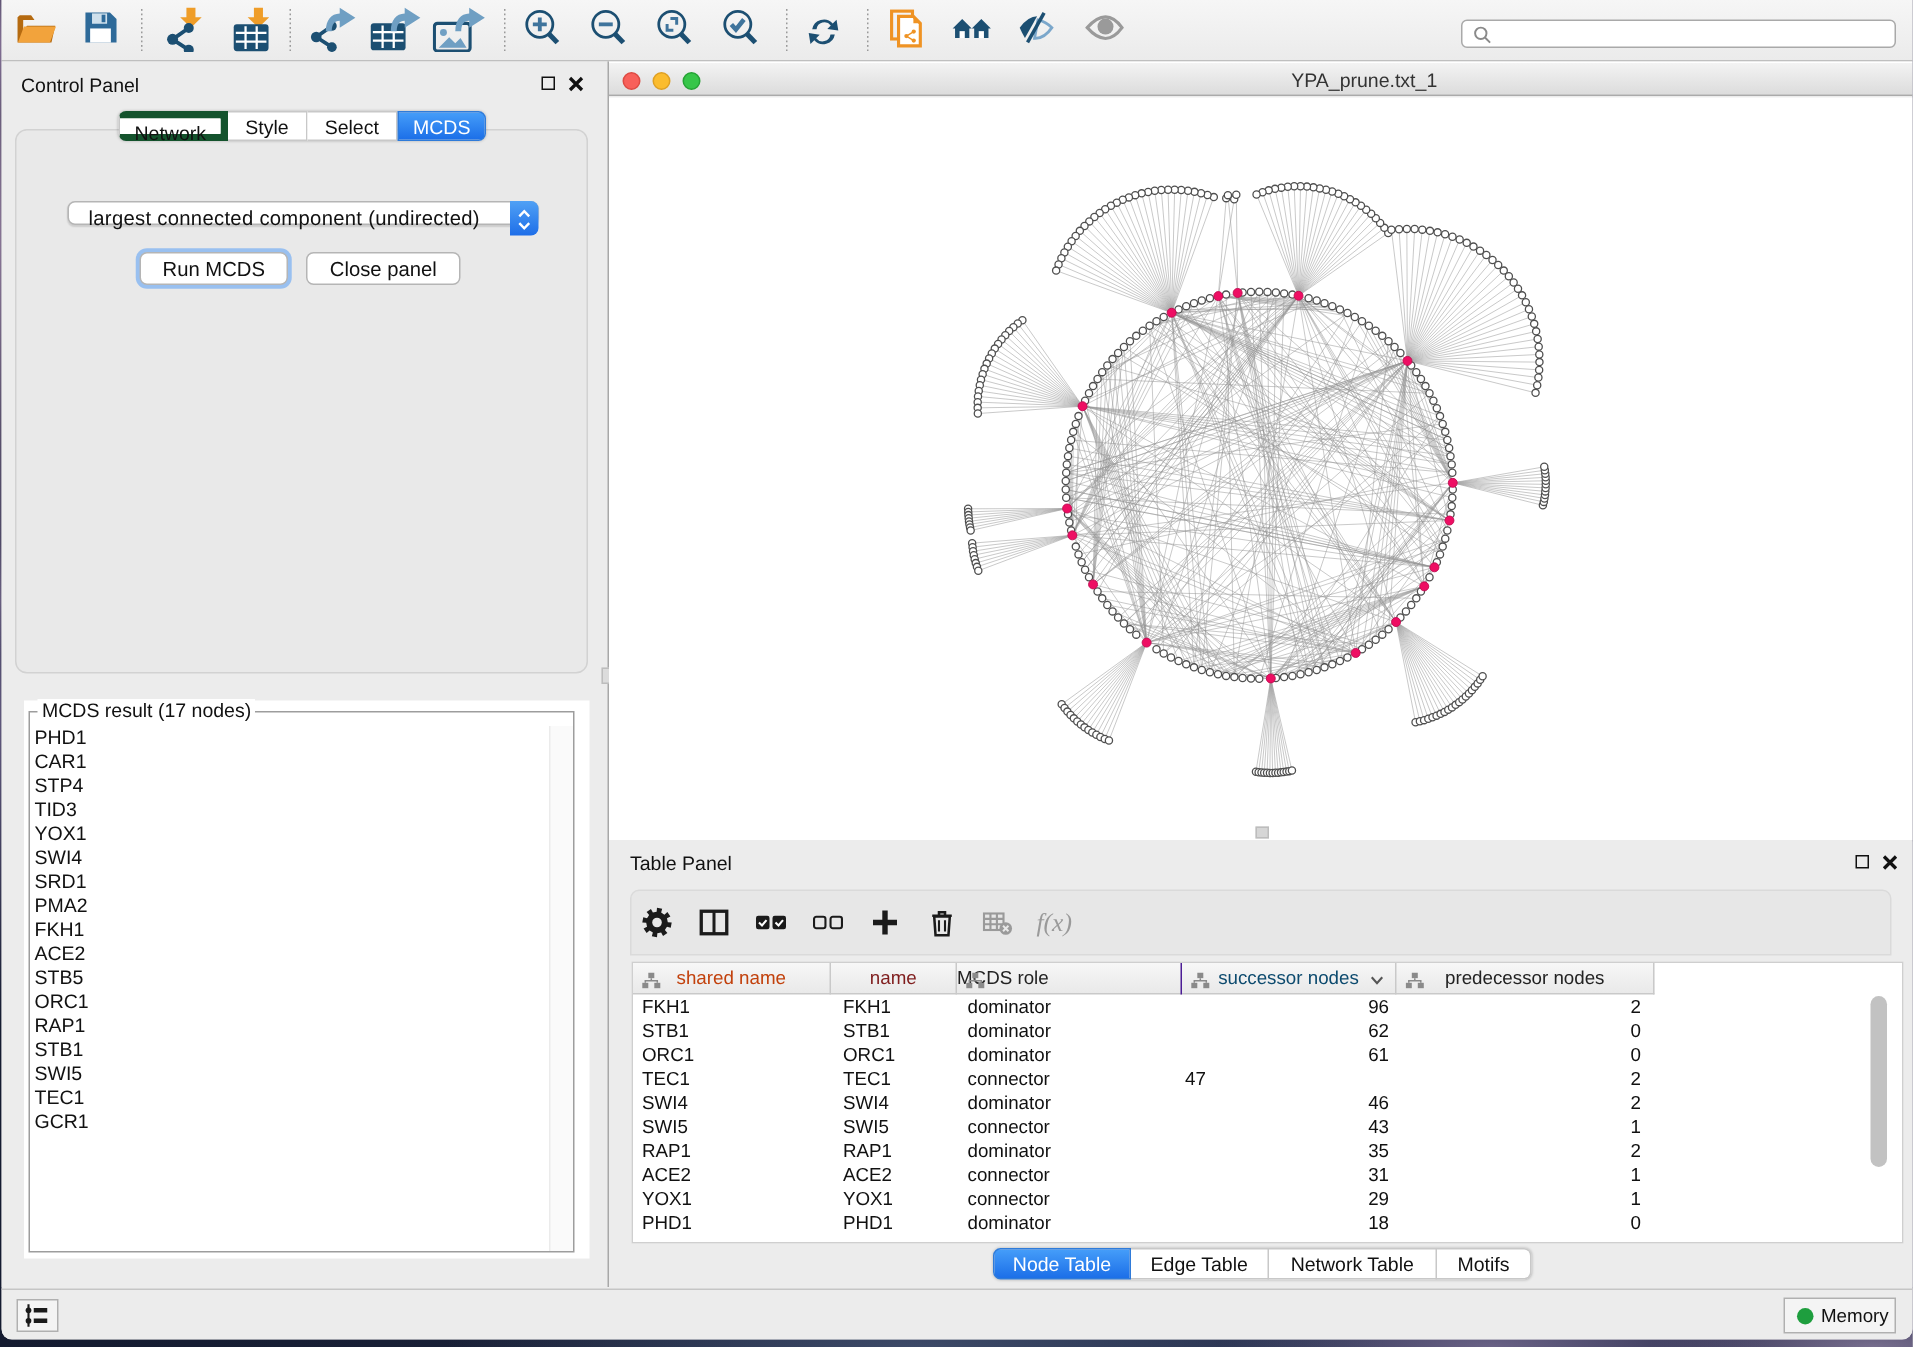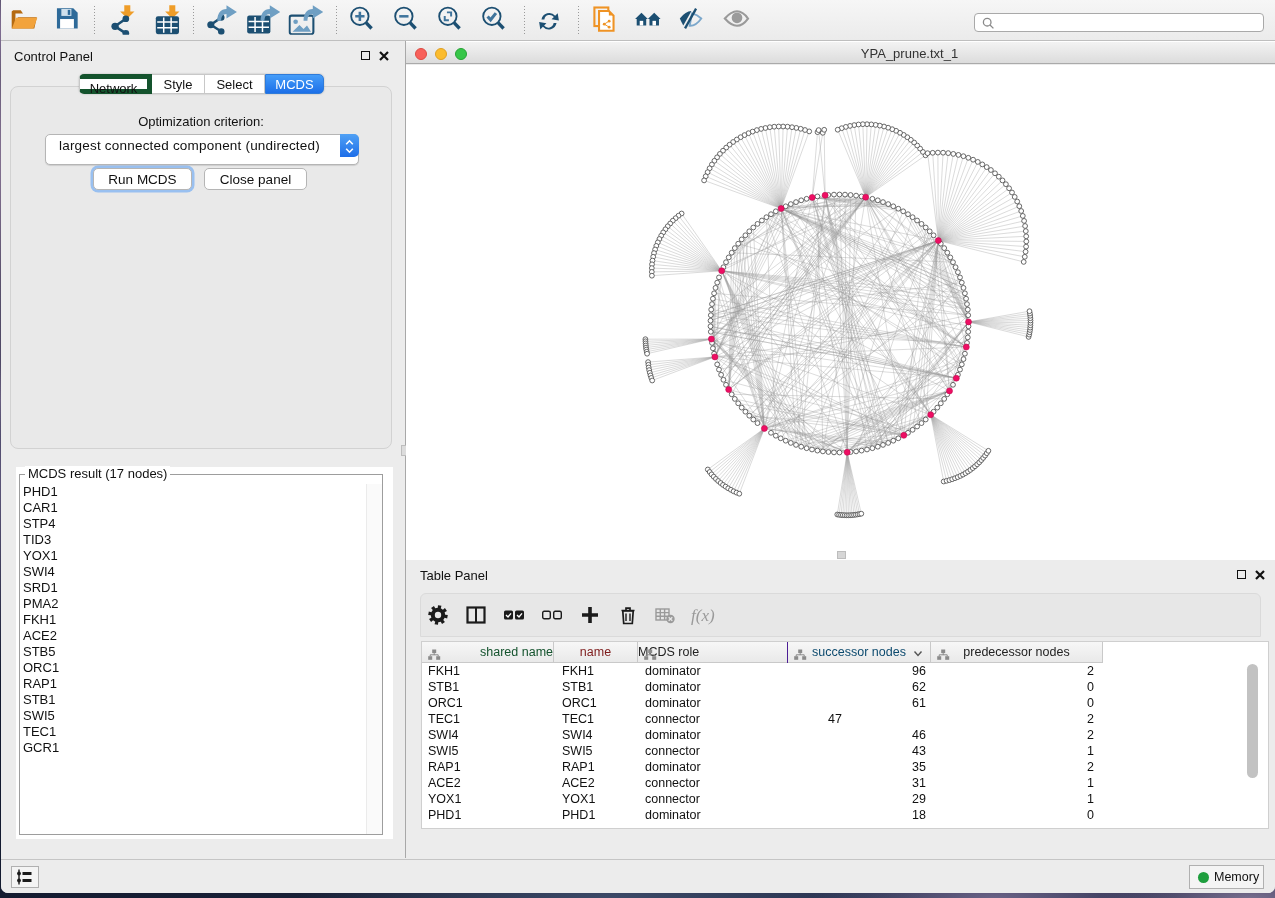--- a/index.html
+++ b/index.html
@@ -161,22 +161,21 @@
 <svg class="abs" style="left:377px;top:9px" width="12" height="12" viewBox="0 0 12 12">
         <path d="M2 2L10 10M10 2L2 10" stroke="#111" stroke-width="2.2"></path>
       </svg>
 <div class="abs" style="left:9px;top:45px;width:382px;height:363px;background:#e9e9e9;border:1px solid #d2d2d2;border-radius:8px"></div>
 <div class="abs" style="left:78px;top:33px;height:20px;display:flex;font-size:13px;box-shadow:0 0 2px rgba(0,0,0,0.25);border-radius:5px">
 <div style="width:73px;line-height:19px;text-align:center;background:#fff;color:#111;border:5px solid #14532d;border-left:none;border-radius:5px 0 0 5px;border-left:1px solid #c8c8c8">Network</div>
 <div style="width:53px;line-height:19px;text-align:center;background:#fff;color:#111;border:1px solid #c8c8c8;border-left:none">Style</div>
 <div style="width:60px;line-height:19px;text-align:center;background:#fff;color:#111;border:1px solid #c8c8c8;border-left:none">Select</div>
 <div style="width:59px;line-height:19px;text-align:center;background:linear-gradient(#459df9,#1c6fe8);color:#fff;border:1px solid #2f7bd9;border-radius:0 5px 5px 0">MCDS</div>
 </div>
-<div class="abs" style="left:0;top:73px;width:400px;text-align:center;font-size:13px;color:#111">Optimization criterion:</div>
-<div class="abs" style="left:44px;top:93px;width:314px;height:31px;background:#fff;border:1px solid #b5b5b5;border-radius:5px;box-shadow:0 1px 1px rgba(0,0,0,0.12)">
+<div class="abs" style="left:44px;top:93px;width:314px;height:16px;background:#fff;border:1px solid #b5b5b5;border-radius:5px;box-shadow:0 1px 1px rgba(0,0,0,0.12)">
 <div class="abs" style="left:13px;top:3px;font-size:13.5px;letter-spacing:0.2px;color:#111">largest connected component (undirected)</div>
 <div class="abs" style="right:-1px;top:-1px;width:19px;height:23px;background:linear-gradient(#50a1f5,#1e6ee8);border-radius:0 5px 5px 0"></div>
 <svg class="abs" style="right:3px;top:3px" width="11" height="17" viewBox="0 0 11 17">
           <path d="M2.2 6.2 L5.5 2.8 L8.8 6.2 M2.2 10.8 L5.5 14.2 L8.8 10.8" fill="none" stroke="#fff" stroke-width="1.6"></path>
         </svg>
 </div>
 <div class="abs" style="left:92px;top:127px;width:99px;height:22px;background:#fff;border:1px solid #b5b5b5;border-radius:5px;box-shadow:0 0 0 2.5px rgba(110,170,245,0.65);text-align:center;font-size:13.5px;line-height:21px;color:#111">Run MCDS</div>
 <div class="abs" style="left:203px;top:127px;width:103px;height:22px;background:#fff;border:1px solid #b5b5b5;border-radius:5px;text-align:center;font-size:13.5px;line-height:21px;color:#111">Close panel</div>
 <div class="abs" style="left:15px;top:426px;width:377px;height:372px;background:#fff"></div>
 <div class="abs" style="left:18px;top:433px;width:364px;height:361px;border:1px solid #9d9d9d"></div>
@@ -585,21 +584,21 @@
             <path d="M2 8.6h13M2 12.2h13M6.3 5v11M10.6 5v11"></path>
           </g>
 <circle cx="16.5" cy="15" r="4.2" fill="#9a9a9a"></circle>
           <path d="M14.7 13.2l3.6 3.6M18.3 13.2l-3.6 3.6" stroke="#e8e8e8" stroke-width="1.3"></path>
         </svg></div>
 <div style="position:absolute;left:283px;top:43px;"><svg width="30" height="22" viewBox="0 0 30 22">
           <text x="2" y="16.5" font-family="Liberation Serif, serif" font-style="italic" font-size="17" fill="#9a9a9a">f(x)</text>
         </svg></div>
 <div class="abs" style="left:15px;top:80px;width:848px;height:188px;background:#fff;border:1px solid #cfcfcf"></div>
 <div class="abs" style="left:16px;top:81px;width:681px;height:21px;background:linear-gradient(#f7f7f7,#e9e9e9);border-bottom:1px solid #c9c9c9"></div>
-<div class="abs" style="left:16px;top:81px;width:132px;height:21px;border-right:1px solid #c9c9c9;text-align:right;font-size:12.5px;line-height:21px;color:#14532d">shared name</div>
+<div class="abs" style="left:16px;top:81px;width:132px;height:21px;border-right:1px solid #c9c9c9;text-align:center;font-size:12.5px;line-height:21px;color:#c2410c">shared name</div>
 <div class="abs" style="left:22px;top:86px"><svg width="13" height="12" viewBox="0 0 13 12">
           <g fill="#8a8a8a">
             <rect x="4.2" y="0.5" width="4" height="3.6"></rect>
             <rect x="0.2" y="7.2" width="4" height="3.6"></rect>
             <rect x="8.2" y="7.2" width="4" height="3.6"></rect>
             <path d="M6.2 4.1 v2 M2.2 7.2 v-1.4 h8 v1.4" stroke="#8a8a8a" fill="none" stroke-width="1"></path>
           </g>
         </svg></div>
 <div class="abs" style="left:148px;top:81px;width:84px;height:21px;border-right:1px solid #c9c9c9;text-align:center;font-size:12.5px;line-height:21px;color:#7f1d1d">name</div>
 <div class="abs" style="left:232px;top:81px;width:150px;height:21px;border-right:1px solid #4c1d95;text-align:left;font-size:12.5px;line-height:21px;color:#222">MCDS role</div>
@@ -650,21 +649,21 @@
 <div class="abs" style="left:6px">ORC1</div>
 <div class="abs" style="left:140px">ORC1</div>
 <div class="abs" style="left:223px">dominator</div>
 <div class="abs" style="left:366px;width:138px;text-align:right">61</div>
 <div class="abs" style="left:509px;width:163px;text-align:right">0</div>
 </div>
 <div class="abs" style="left:16px;top:150px;width:846px;height:16px;font-size:12.5px;line-height:16px;color:#111">
 <div class="abs" style="left:6px">TEC1</div>
 <div class="abs" style="left:140px">TEC1</div>
 <div class="abs" style="left:223px">connector</div>
-<div class="abs" style="left:344px;width:138px;text-align:center">47</div>
+<div class="abs" style="left:368px;width:138px;text-align:left">47</div>
 <div class="abs" style="left:509px;width:163px;text-align:right">2</div>
 </div>
 <div class="abs" style="left:16px;top:166px;width:846px;height:16px;font-size:12.5px;line-height:16px;color:#111">
 <div class="abs" style="left:6px">SWI4</div>
 <div class="abs" style="left:140px">SWI4</div>
 <div class="abs" style="left:223px">dominator</div>
 <div class="abs" style="left:366px;width:138px;text-align:right">46</div>
 <div class="abs" style="left:509px;width:163px;text-align:right">2</div>
 </div>
 <div class="abs" style="left:16px;top:182px;width:846px;height:16px;font-size:12.5px;line-height:16px;color:#111">
@@ -696,20 +695,26 @@
 <div class="abs" style="left:509px;width:163px;text-align:right">1</div>
 </div>
 <div class="abs" style="left:16px;top:246px;width:846px;height:16px;font-size:12.5px;line-height:16px;color:#111">
 <div class="abs" style="left:6px">PHD1</div>
 <div class="abs" style="left:140px">PHD1</div>
 <div class="abs" style="left:223px">dominator</div>
 <div class="abs" style="left:366px;width:138px;text-align:right">18</div>
 <div class="abs" style="left:509px;width:163px;text-align:right">0</div>
 </div>
 <div class="abs" style="left:841px;top:103px;width:11px;height:114px;background:#c2c2c2;border-radius:6px"></div>
+<div class="abs" style="left:256px;top:271px;height:21px;display:flex;font-size:13px;box-shadow:0 0 2px rgba(0,0,0,0.25);border-radius:5px">
+<div style="width:92px;line-height:20px;text-align:center;background:linear-gradient(#459df9,#1c6fe8);color:#fff;border:1px solid #2f7bd9;border-radius:5px 0 0 5px">Node Table</div>
+<div style="width:92px;line-height:20px;text-align:center;background:#fff;color:#111;border:1px solid #c8c8c8;border-left:none">Edge Table</div>
+<div style="width:112px;line-height:20px;text-align:center;background:#fff;color:#111;border:1px solid #c8c8c8;border-left:none">Network Table</div>
+<div style="width:63px;line-height:20px;text-align:center;background:#fff;color:#111;border:1px solid #c8c8c8;border-left:none;border-radius:0 5px 5px 0">Motifs</div>
+</div>
 </div>
 <div class="abs" style="left:0;top:859px;width:1274px;height:34px;background:#ececec;border-top:1px solid #c5c5c5">
 <div class="abs" style="left:10px;top:6px;width:28px;height:22px;background:#f4f4f4;border:1px solid #b0b0b0">
         <div style="position:absolute;left:2px;top:-1px"><svg width="22" height="22" viewBox="0 0 22 22">
             <g fill="#1b1b1b">
               <circle cx="5" cy="7.5" r="1.9"></circle>
               <circle cx="5" cy="14.5" r="1.9"></circle>
               <rect x="8.5" y="6" width="9" height="3"></rect>
               <rect x="8.5" y="13" width="9" height="3"></rect>
               <rect x="4.3" y="3.5" width="1.4" height="15"></rect>

